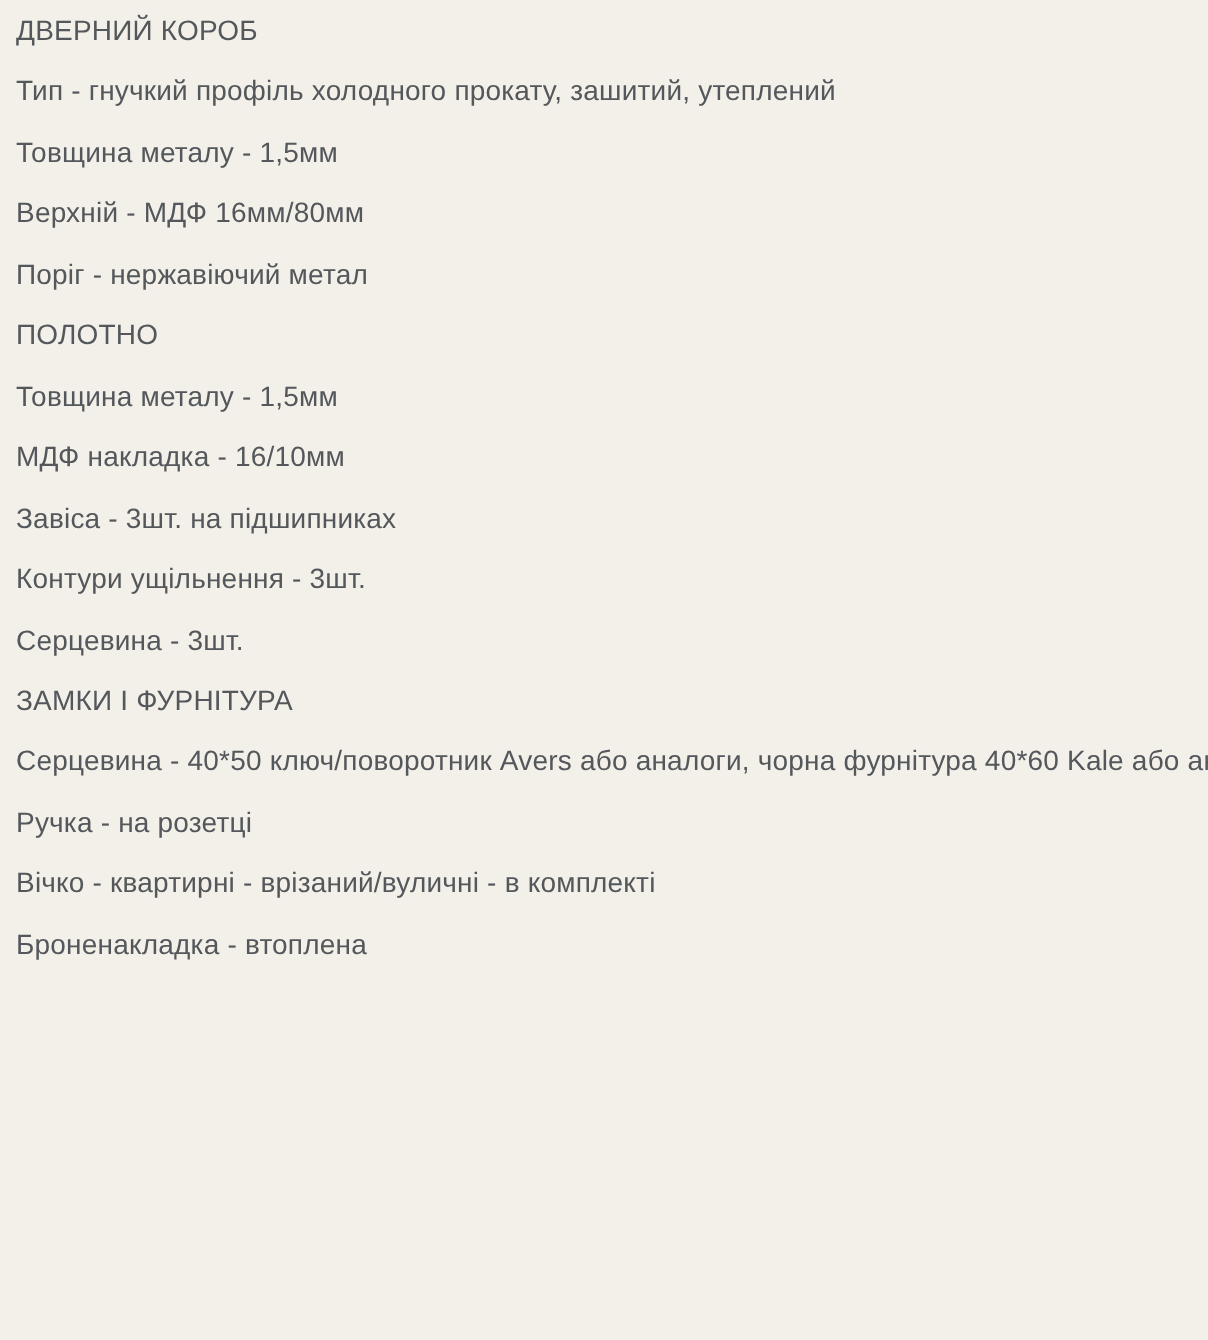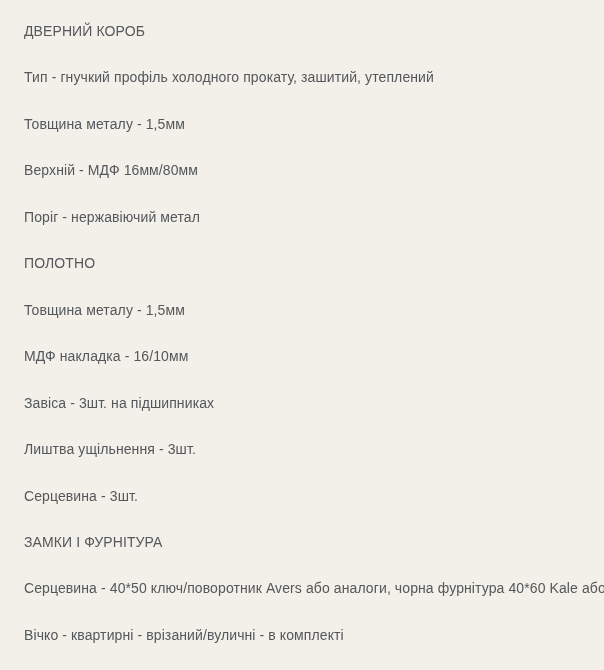--- a/index.html
+++ b/index.html
@@ -11,21 +11,21 @@
     height: 670px;
     background: #f2f0e8;
     font-family: "Liberation Sans", sans-serif;
     color: #54575b;
     overflow: hidden;
   }
   #spec-list {
     padding: 0 8px;
   }
   .line {
-    margin: 16px;
+    margin: 0;
     font-size: 14px;
     font-weight: 400;
     line-height: 30.45px;
     letter-spacing: 0.1px;
     white-space: nowrap;
   }
   h2.section-title {
     font-size: 14px;
     font-weight: 400;
   }
@@ -39,22 +39,23 @@
   <p class="line spec-item">Тип - гнучкий профіль холодного прокату, зашитий, утеплений</p>
       <p class="line spec-item">Товщина металу - 1,5мм</p>
       <p class="line spec-item">Верхній - МДФ 16мм/80мм</p>
       <p class="line spec-item">Поріг - нержавіючий метал</p>
     </section>
     <section class="spec-section">
     <h2 class="line section-title">ПОЛОТНО</h2>
       <p class="line spec-item">Товщина металу - 1,5мм</p>
       <p class="line spec-item">МДФ накладка - 16/10мм</p>
       <p class="line spec-item">Завіса - 3шт. на підшипниках</p>
-      <p class="line spec-item">Лиштва ущільнення - 3шт.</p>
+      <p class="line spec-item">Контури ущільнення - 3шт.</p>
       <p class="line spec-item">Серцевина - 3шт.</p>
     </section>
     <section class="spec-section">
     <h2 class="line section-title">ЗАМКИ І ФУРНІТУРА</h2>
       <p class="line spec-item">Серцевина - 40*50 ключ/поворотник Avers або аналоги, чорна фурнітура 40*60 Kale або аналоги</p>
+      <p class="line spec-item">Ручка - на розетці</p>
       <p class="line spec-item">Вічко - квартирні - врізаний/вуличні - в комплекті</p>
-      <p class="line spec-item">Ручка - на розетці</p>
+      <p class="line spec-item">Броненакладка - втоплена</p>
     </section>
   </div>
 
 </body></html>

